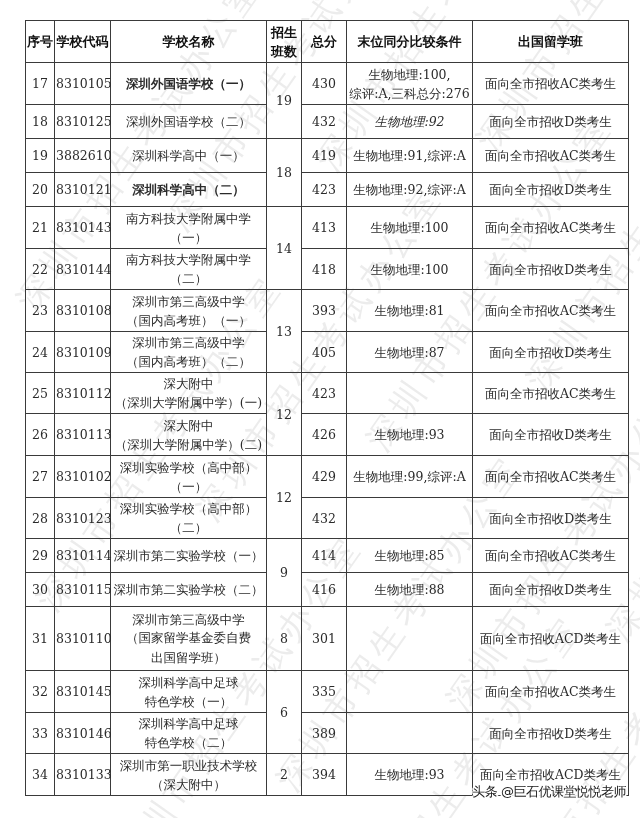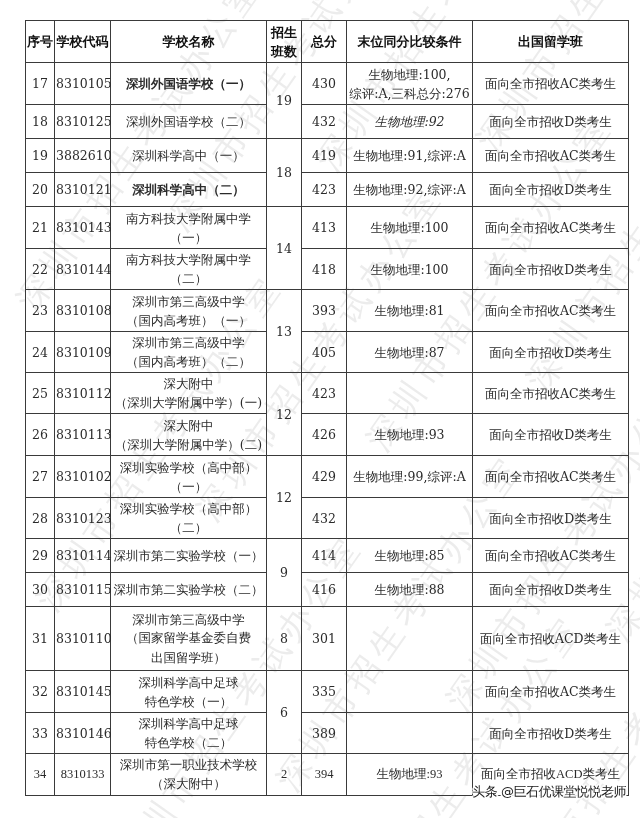--- a/index.html
+++ b/index.html
@@ -294,21 +294,21 @@
         <td>33</td>
         <td class="code">8310146</td>
         <td>
           <div style="white-space: nowrap;">深圳科学高中足球</div>
           <div style="white-space: nowrap;">特色学校（二）</div>
         </td>
         <td>389</td>
         <td class="cond"></td>
         <td class="scope">面向全市招收D类考生</td>
       </tr>
-      <tr style="height: 42px; font-family: Liberation Serif, serif;">
+      <tr style="height: 42px;">
         <td>34</td>
         <td class="code">8310133</td>
         <td>
           <div style="white-space: nowrap;">深圳市第一职业技术学校</div>
           <div style="white-space: nowrap;">（深大附中）</div>
         </td>
         <td rowspan="1">2</td>
         <td>394</td>
         <td class="cond">
           <div style="white-space: nowrap;">生物地理:93</div>

